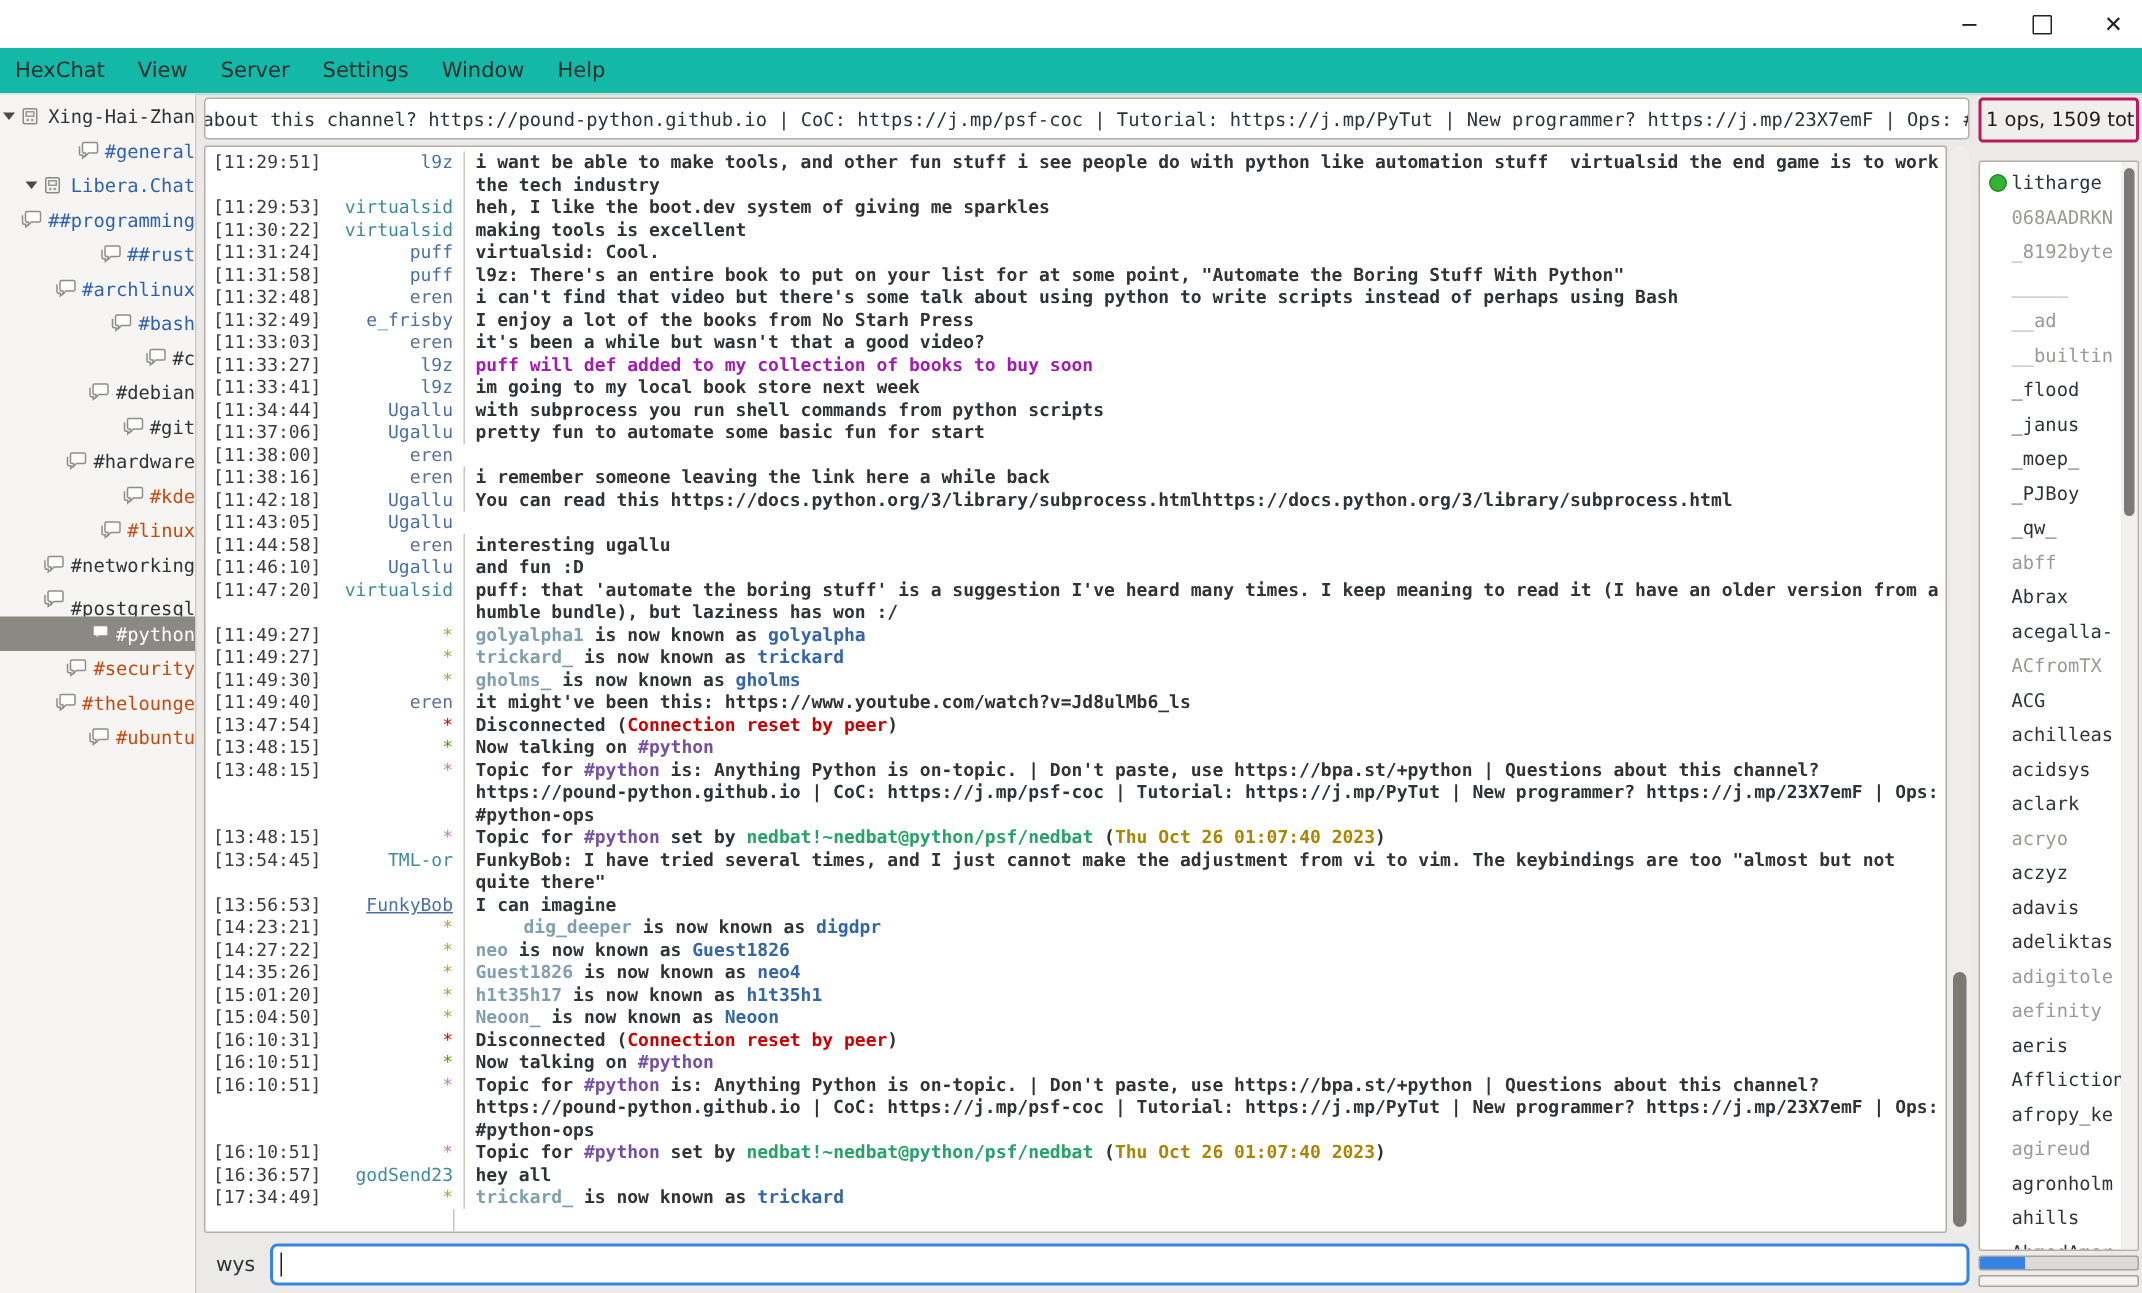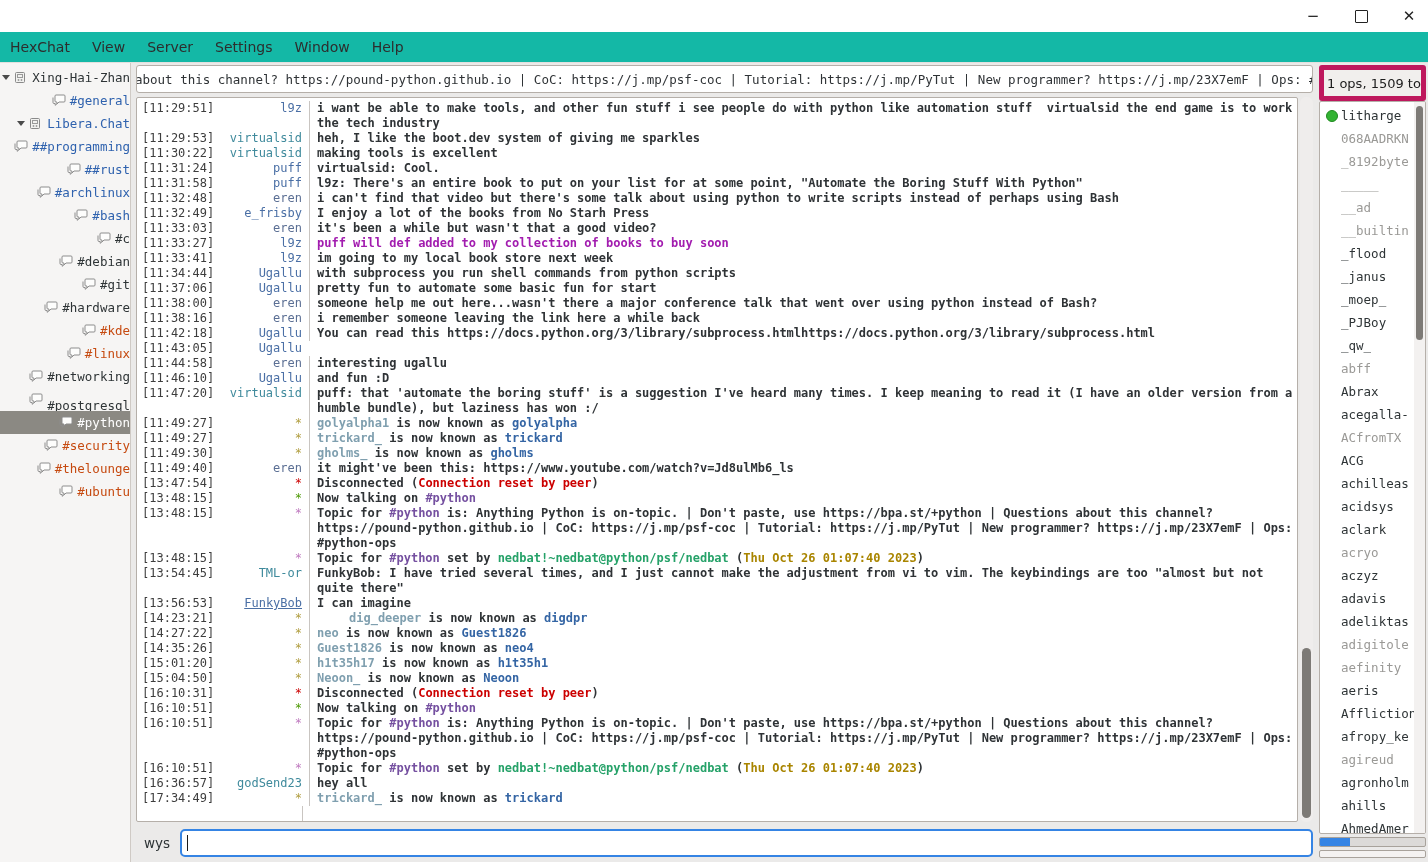--- a/index.html
+++ b/index.html
@@ -52,22 +52,22 @@
   .vscroll{width:13px;flex:none;position:relative;margin-left:2px;background:#efedec;border-radius:6px;}
   .vscroll .thumb{position:absolute;left:2px;width:9px;top:76%;height:23.5%;background:#7d7a76;border-radius:5px;}
 
   .inputrow{height:30px;flex:none;margin-top:6px;display:flex;align-items:center;}
   .mynick{font-size:13.5px;color:#2e3436;padding:0 10px 0 8px;}
   .entry{flex:1;height:24px;background:#ffffff;border:2px solid #3584e4;border-radius:5px;display:flex;align-items:center;}
   .caret{display:inline-block;width:1px;height:16px;background:#1a1a1a;margin-left:5px;}
 
   
   .right{width:107px;flex:none;display:flex;flex-direction:column;padding:2px 2px 4px 3px;}
-  .uhead{height:26px;flex:none;background:#f1efed;border:5px solid #be185d;border-radius:3px;
-         display:flex;align-items:center;font-size:13px;color:#1d1d1d;padding-left:3px;white-space:nowrap;overflow:hidden;margin-bottom:0;}
+  .uhead{height:26px;flex:none;background:#f1efed;border:2px solid #be185d;border-radius:3px;
+         display:flex;align-items:center;font-size:13px;color:#1d1d1d;padding-left:3px;white-space:nowrap;overflow:hidden;margin-bottom:12px;}
   .ulistwrap{flex:1;position:relative;background:#ffffff;border:1px solid #b5afa9;border-radius:2px;overflow:hidden;display:flex;min-height:0;}
   .ulist{flex:1;padding:2px 0 0 4px;font-family:"DejaVu Sans Mono",monospace;font-size:12.5px;overflow:hidden;}
   .urow{height:23px;display:flex;align-items:center;white-space:nowrap;overflow:hidden;}
   .uic{width:17px;flex:none;display:flex;align-items:center;}
   .opdot{width:10px;height:10px;border-radius:50%;background:#33b333;border:1px solid #1f8a1f;margin-left:2px;}
   .uname{color:#2e3436;}
   .away{color:#9a9996;}
   .uvscroll{width:11px;flex:none;position:relative;background:#f3f1f0;}
   .uvscroll .thumb{position:absolute;left:2px;width:7px;top:0.5%;height:32%;background:#7d7a76;border-radius:4px;}
   .meter{flex:none;border:1px solid #a8a29b;border-radius:2px;margin-top:3px;background:#dcdad8;position:relative;overflow:hidden;}
@@ -360,21 +360,20 @@
               <span class="cmsg"><span style="color: rgb(47, 51, 54);">with subprocess you run shell commands from python scripts</span></span>
             </div>
             <div class="crow">
               <span class="ts">[11:37:06]</span>
               <span class="cnick" style="color: rgb(74, 111, 165);">Ugallu</span>
               <span class="cmsg"><span style="color: rgb(47, 51, 54);">pretty fun to automate some basic fun for start</span></span>
             </div>
             <div class="crow">
               <span class="ts">[11:38:00]</span>
               <span class="cnick" style="color: rgb(91, 111, 148);">eren</span>
-              <span class="cmsg"><span style="color: rgb(47, 51, 54);">someone help me out here...wasn't there a major conference talk that went over using python instead of Bash?</span></span>
             </div>
             <div class="crow">
               <span class="ts">[11:38:16]</span>
               <span class="cnick" style="color: rgb(91, 111, 148);">eren</span>
               <span class="cmsg"><span style="color: rgb(47, 51, 54);">i remember someone leaving the link here a while back</span></span>
             </div>
             <div class="crow">
               <span class="ts">[11:42:18]</span>
               <span class="cnick" style="color: rgb(74, 111, 165);">Ugallu</span>
               <span class="cmsg"><span style="color: rgb(47, 51, 54);">You can read this https://docs.python.org/3/library/subprocess.htmlhttps://docs.python.org/3/library/subprocess.html</span></span>

